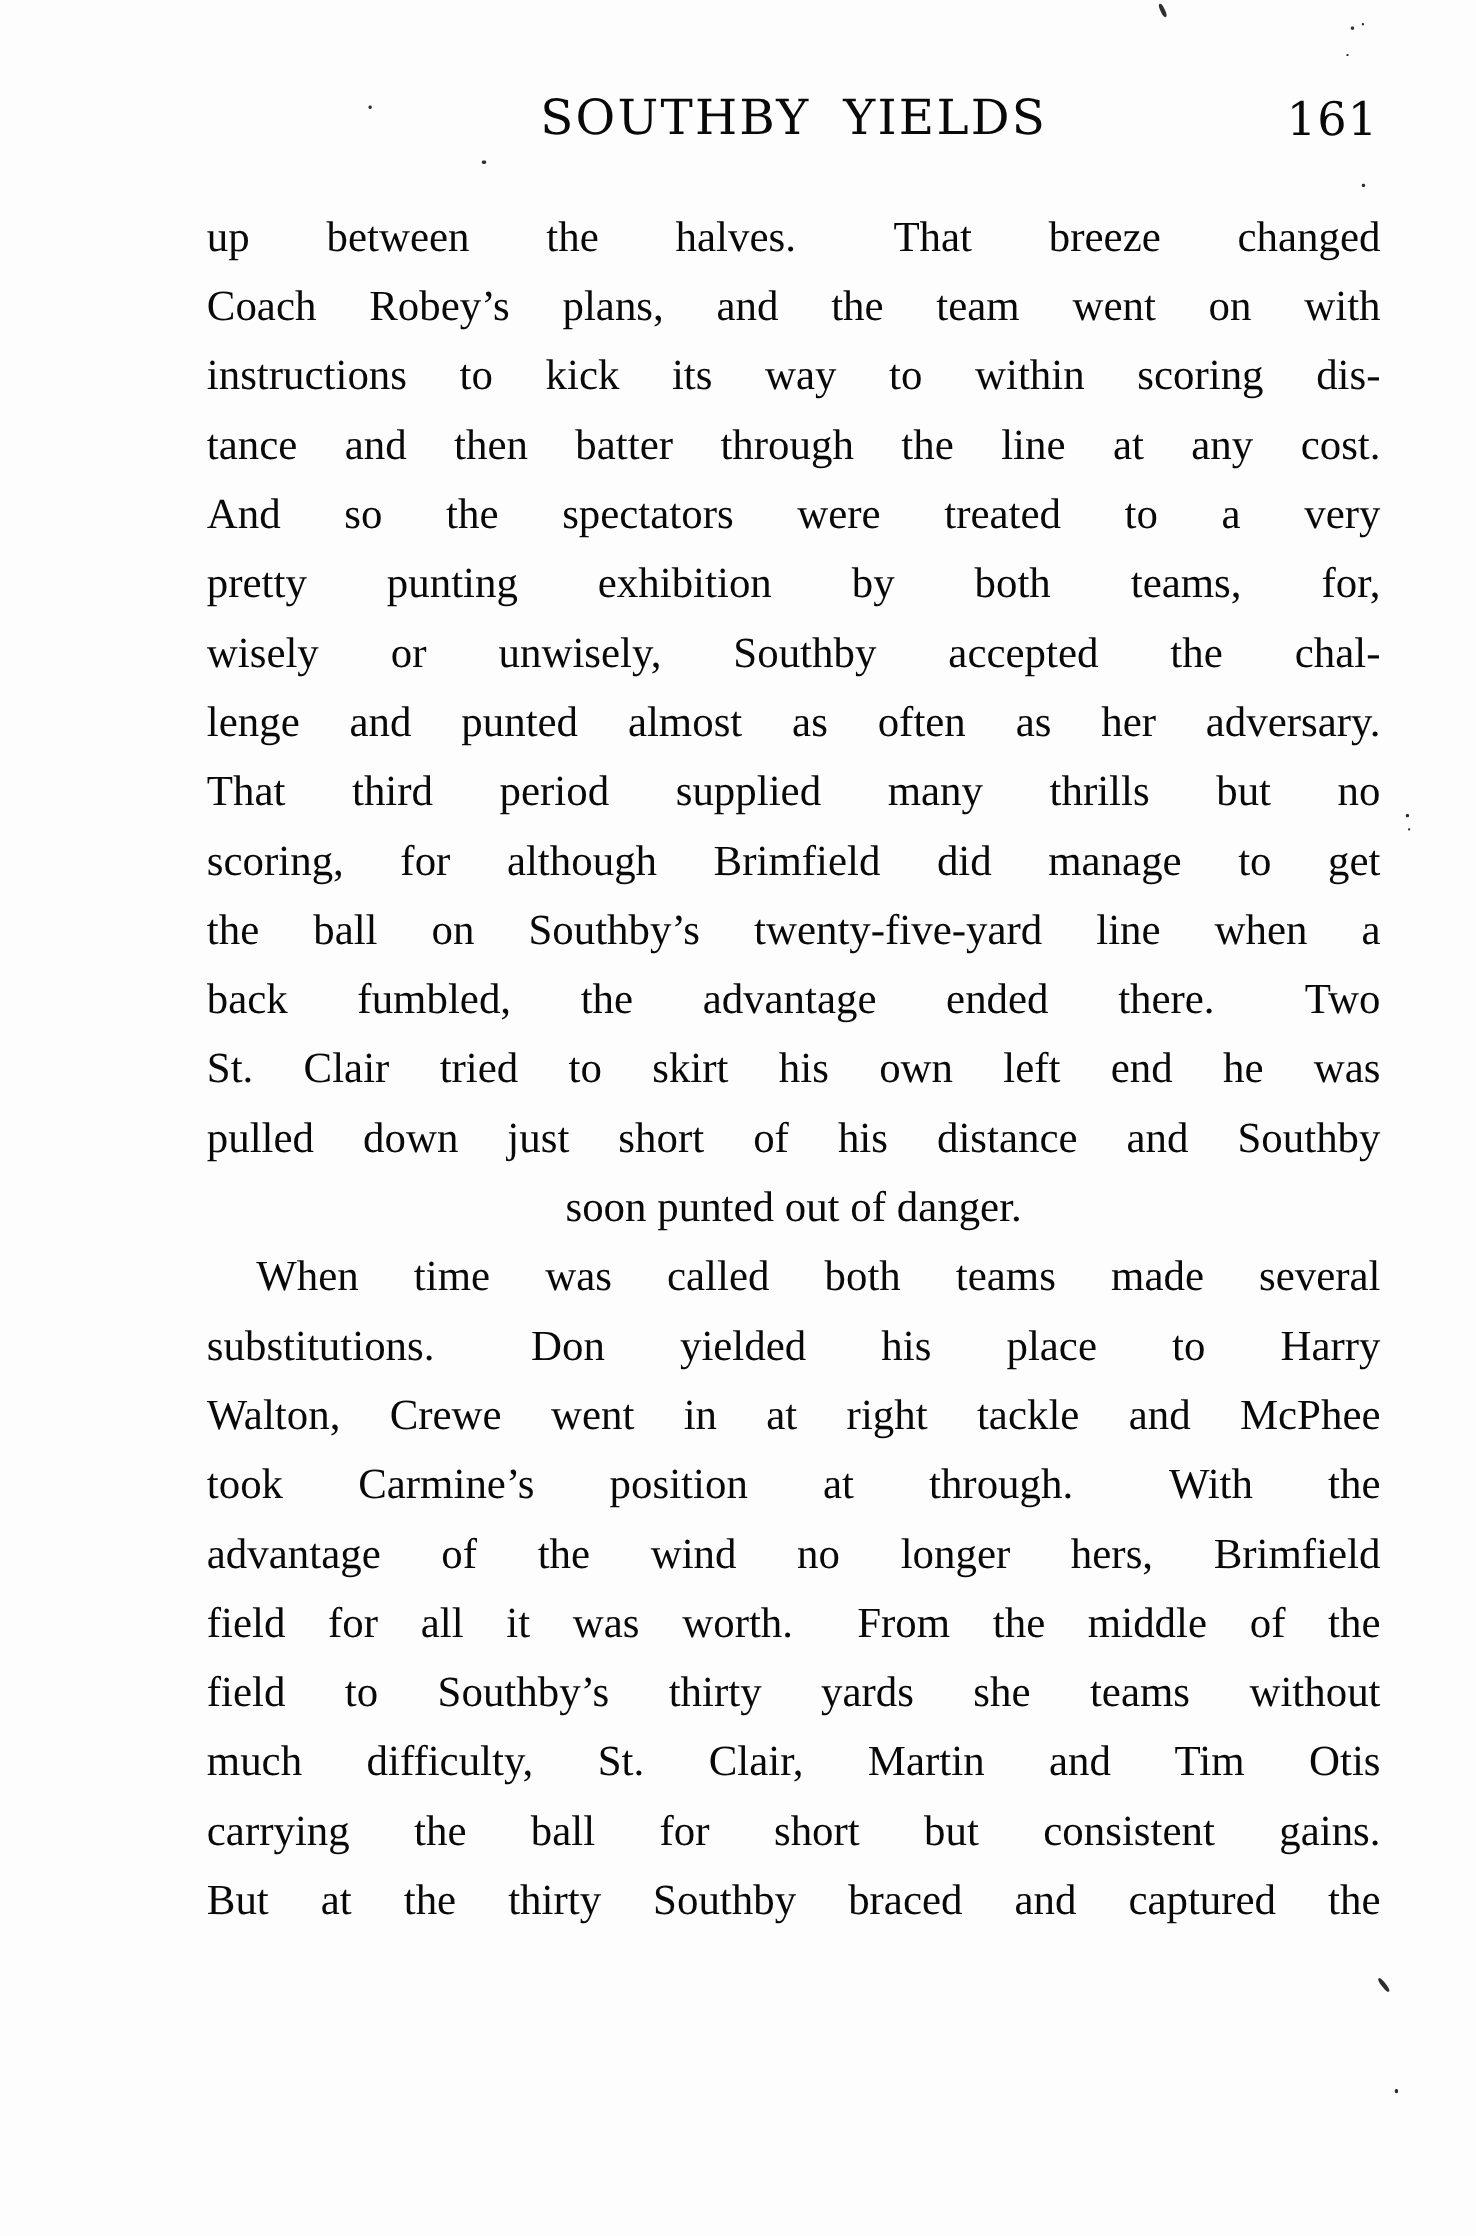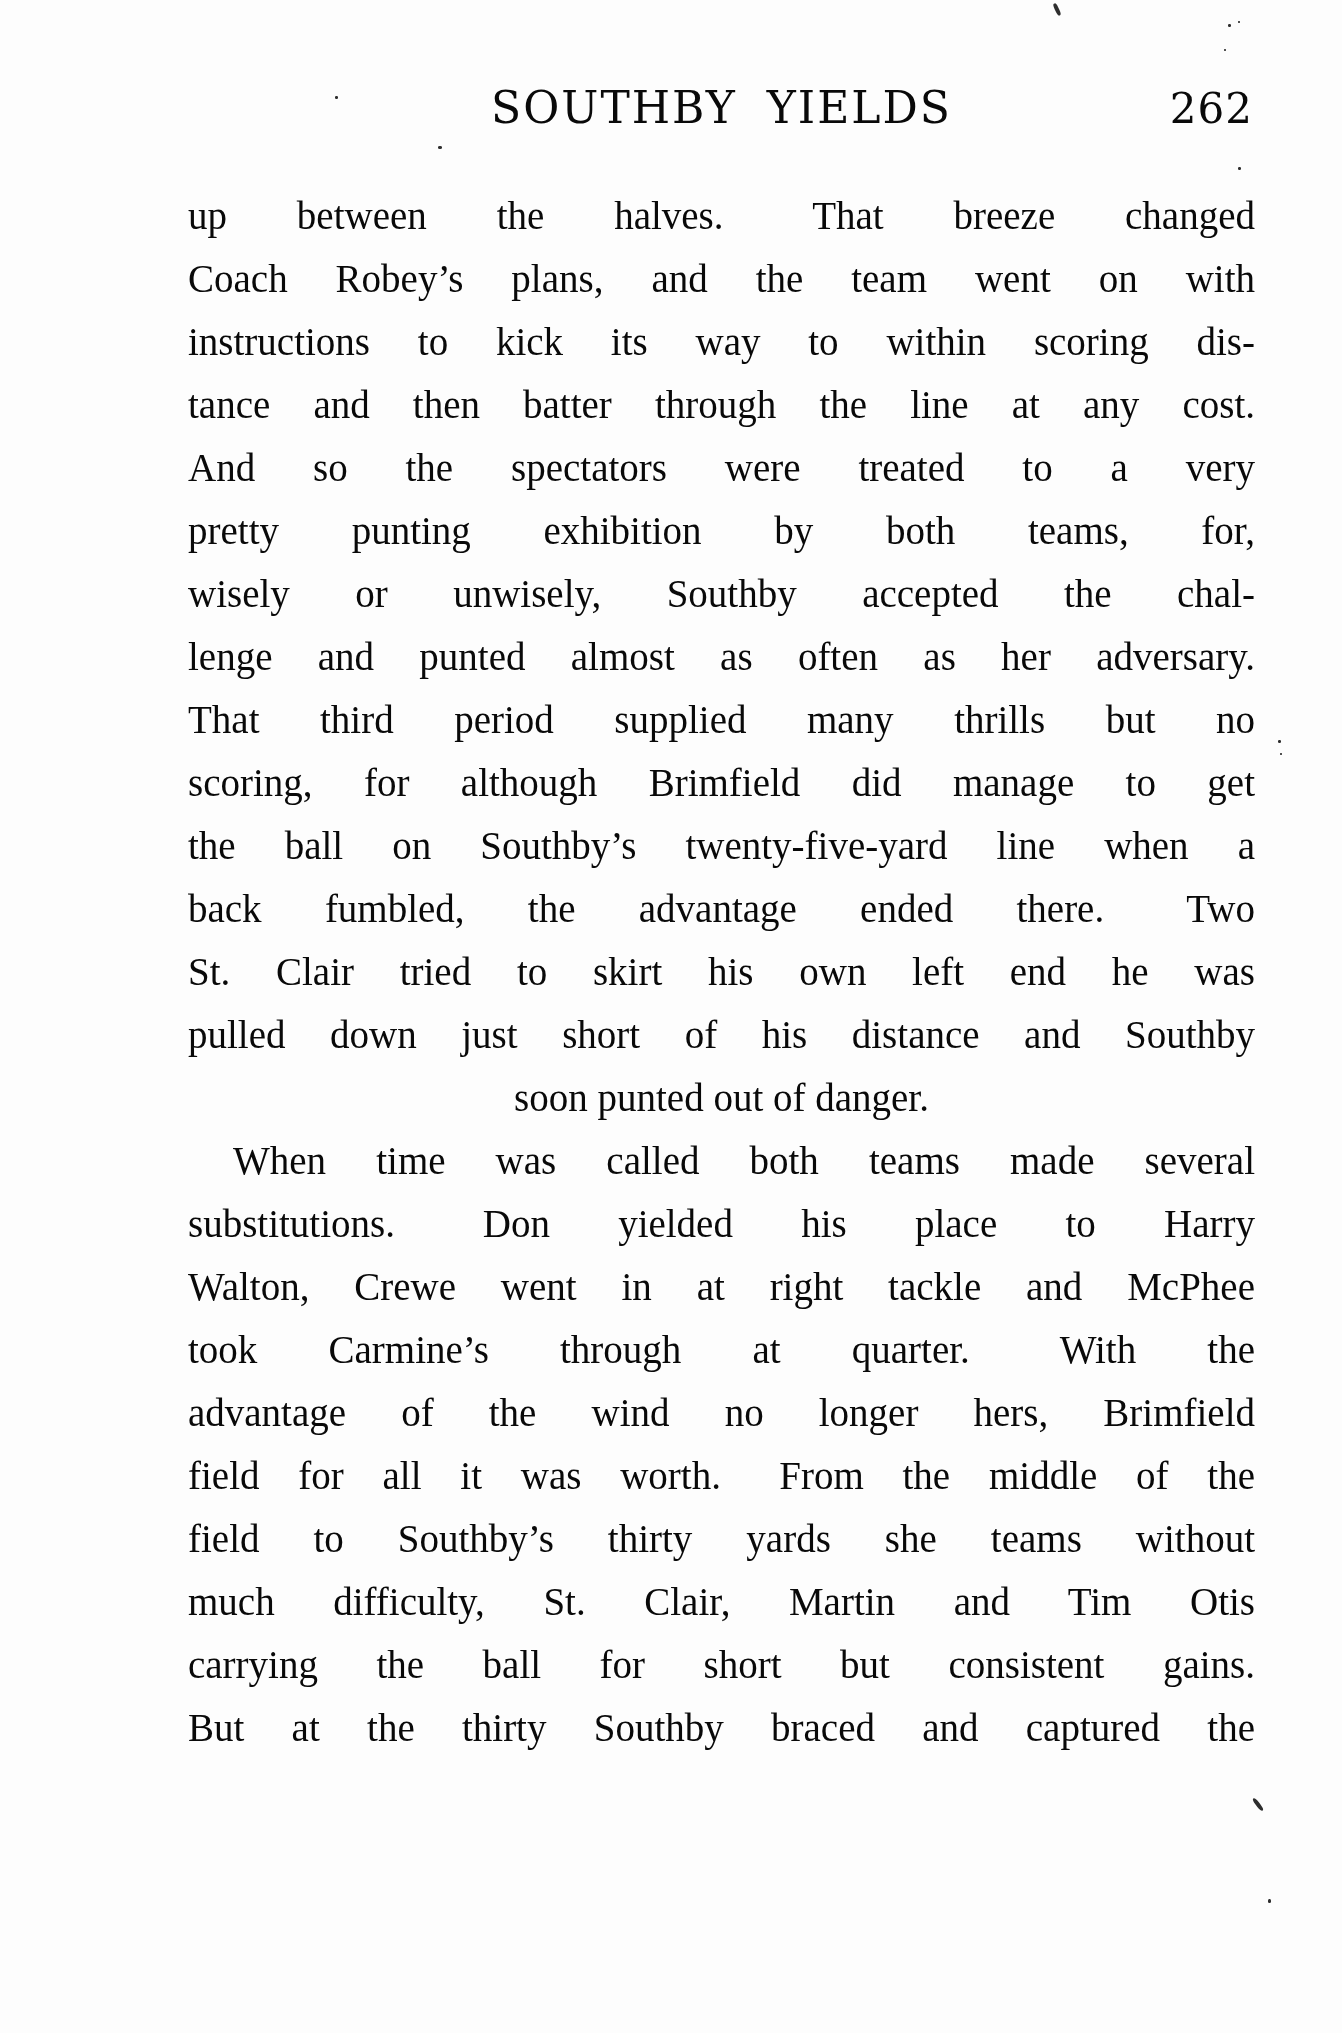--- a/index.html
+++ b/index.html
@@ -77,21 +77,21 @@
     border-radius: 40%;
   }
 </style>
 </head>
 <body>
 
 <div class="page">
 
   <div class="header">
     <div class="title">SOUTHBY YIELDS</div>
-    <div class="pagenum">262</div>
+    <div class="pagenum">161</div>
   </div>
 
   <div class="text-block">
       <div class="line j">up between the halves.  That breeze changed</div>
       <div class="line j">Coach Robey’s plans, and the team went on with</div>
       <div class="line j">instructions to kick its way to within scoring dis-</div>
       <div class="line j">tance and then batter through the line at any cost.</div>
       <div class="line j">And so the spectators were treated to a very</div>
       <div class="line j">pretty punting exhibition by both teams, for,</div>
       <div class="line j">wisely or unwisely, Southby accepted the chal-</div>
@@ -99,21 +99,21 @@
       <div class="line j">That third period supplied many thrills but no</div>
       <div class="line j">scoring, for although Brimfield did manage to get</div>
       <div class="line j">the ball on Southby’s twenty-five-yard line when a</div>
       <div class="line j">back fumbled, the advantage ended there.  Two</div>
       <div class="line j">St. Clair tried to skirt his own left end he was</div>
       <div class="line j">pulled down just short of his distance and Southby</div>
       <div class="line nj">soon punted out of danger.</div>
       <div class="line j ind">When time was called both teams made several</div>
       <div class="line j">substitutions.  Don yielded his place to Harry</div>
       <div class="line j">Walton, Crewe went in at right tackle and McPhee</div>
-      <div class="line j">took Carmine’s through at quarter.  With the</div>
+      <div class="line j">took Carmine’s position at through.  With the</div>
       <div class="line j">advantage of the wind no longer hers, Brimfield</div>
       <div class="line j">field for all it was worth.  From the middle of the</div>
       <div class="line j">field to Southby’s thirty yards she teams without</div>
       <div class="line j">much difficulty, St. Clair, Martin and Tim Otis</div>
       <div class="line j">carrying the ball for short but consistent gains.</div>
       <div class="line j">But at the thirty Southby braced and captured the</div>
     </div>
 
   <div class="speck" style="left:1027px; top:3px;  width:4px; height:13px; transform:rotate(-25deg);"></div>
   <div class="speck" style="left:1200px; top:24px; width:3px; height:3px;"></div>

